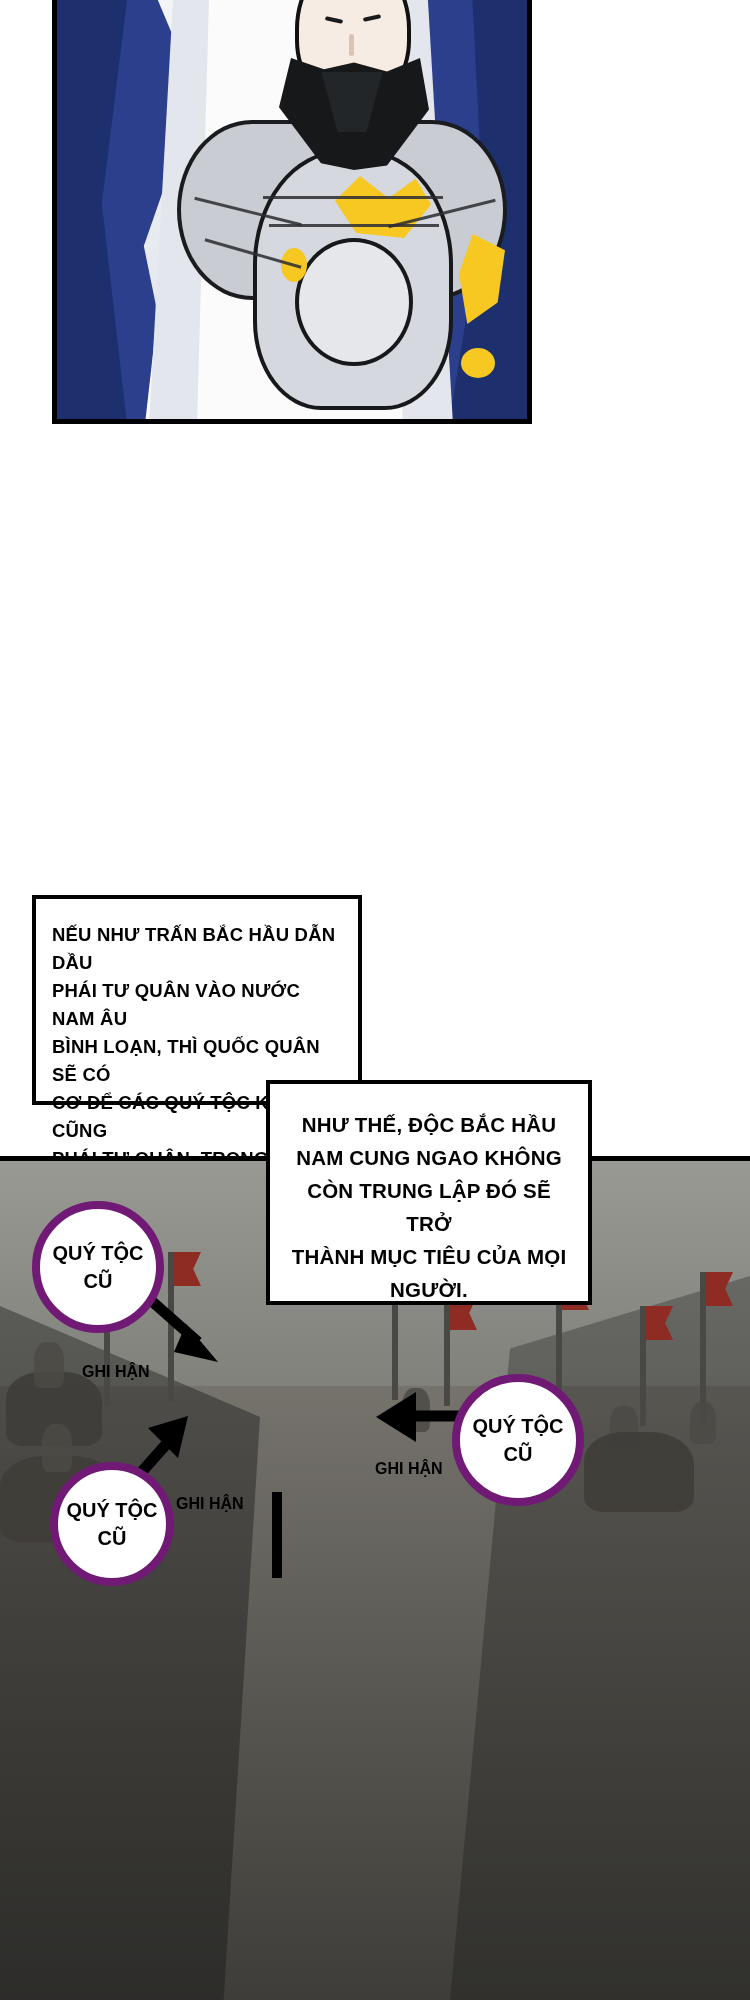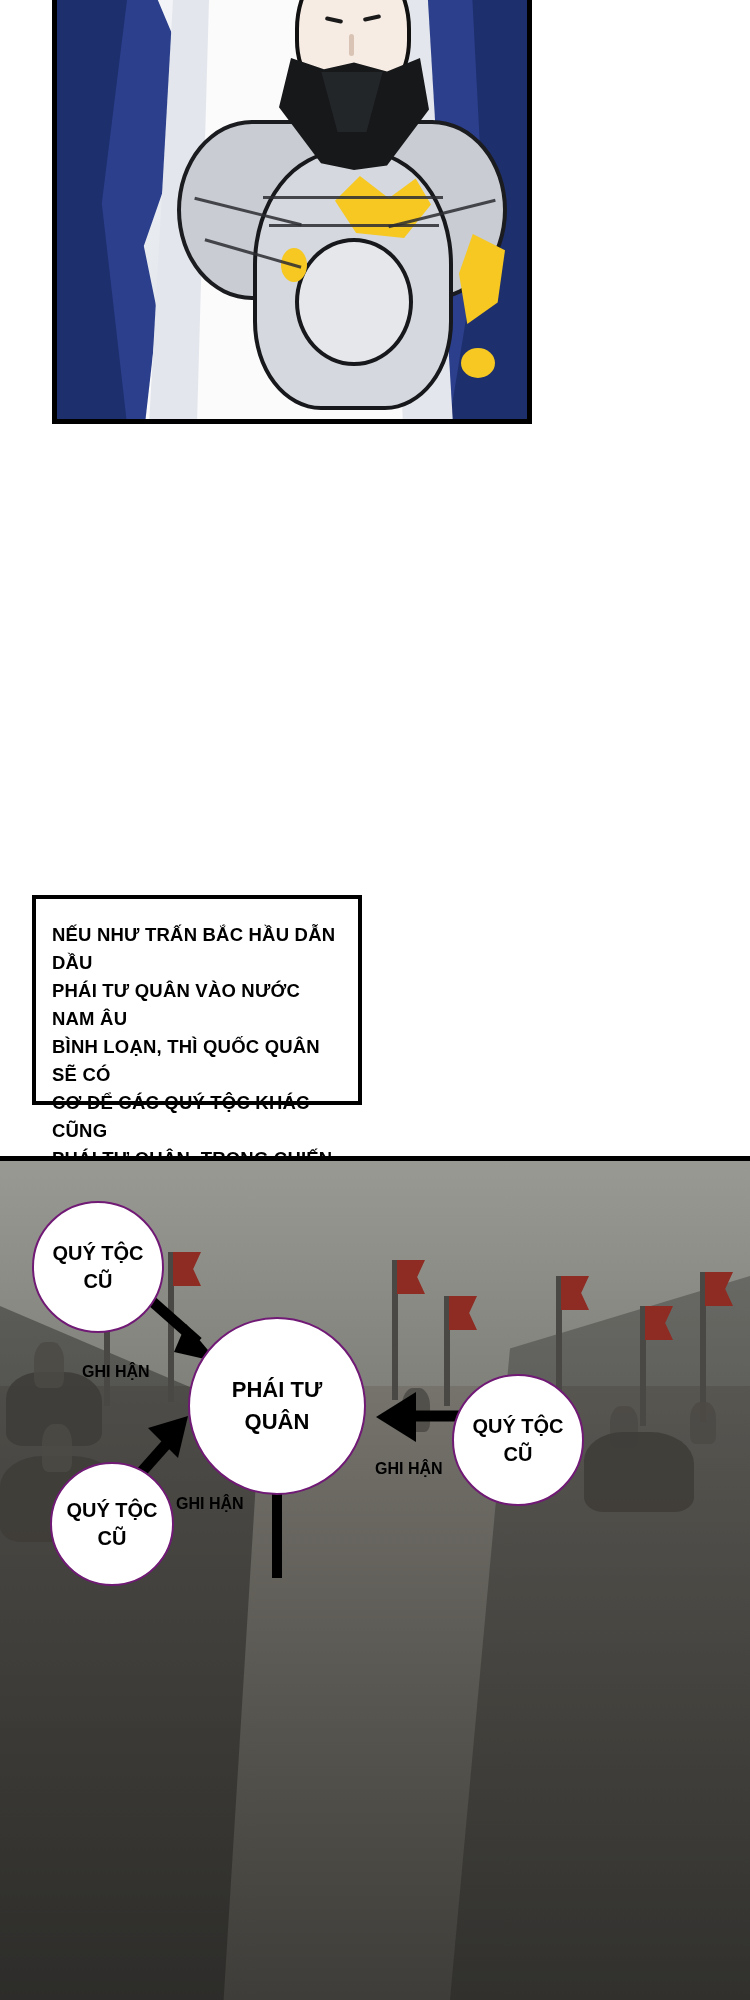--- a/index.html
+++ b/index.html
@@ -298,21 +298,21 @@
     position: absolute;
     background: #3f3d38;
     border-radius: 36% 40% 18% 18%;
     opacity: .9;
   }
 
   
   .node {
     position: absolute;
     background: #ffffff;
-    border: 2px solid #701a75;
+    border: 8px solid #701a75;
     border-radius: 50%;
     box-sizing: border-box;
     display: flex;
     align-items: center;
     justify-content: center;
     text-align: center;
     color: #000;
     font-weight: 700;
     line-height: 28px;
   }
@@ -430,20 +430,27 @@
     <div class="soldier" style="left:34px; top:186px; width:30px; height:46px;"></div>
     <div class="horse" style="left:0px; top:300px; width:120px; height:86px;"></div>
     <div class="soldier" style="left:42px; top:268px; width:30px; height:48px;"></div>
     <div class="soldier" style="left:402px; top:232px; width:28px; height:44px;"></div>
     <div class="soldier" style="left:470px; top:242px; width:26px; height:40px;"></div>
     <div class="soldier" style="left:610px; top:250px; width:28px; height:42px;"></div>
     <div class="horse" style="left:584px; top:276px; width:110px; height:80px;"></div>
     <div class="soldier" style="left:690px; top:246px; width:26px; height:42px;"></div>
   </div>
 
+  <div class="bubble bubble-3">
+    <p>NHƯ THẾ, ĐỘC BẮC HẦU
+NAM CUNG NGAO KHÔNG
+CÒN TRUNG LẬP ĐÓ SẼ TRỞ
+THÀNH MỤC TIÊU CỦA MỌI
+NGƯỜI.</p>
+  </div>
 
   <svg class="arrow" style="left:140px; top:1290px;" width="110" height="80" viewBox="0 0 110 80">
     <path d="M6,6 L58,52" stroke="#000" stroke-width="11" stroke-linecap="butt" fill="none"></path>
     <polygon points="46,34 78,72 34,62" fill="#000"></polygon>
   </svg>
   <div class="edge-label" style="left:82px; top:1363px;">GHI HẬN</div>
 
   <svg class="arrow" style="left:372px; top:1386px;" width="100" height="70" viewBox="0 0 100 70">
     <path d="M94,30 L30,30" stroke="#000" stroke-width="11" stroke-linecap="butt" fill="none"></path>
     <polygon points="44,6 4,31 44,56" fill="#000"></polygon>
@@ -455,24 +462,20 @@
     <polygon points="44,18 84,6 74,48" fill="#000"></polygon>
   </svg>
   <div class="edge-label" style="left:176px; top:1495px;">GHI HẬN</div>
 
   <div class="stem" style="left:272px; top:1492px; width:10px; height:86px;"></div>
 
   <div class="node node-qt1">
     <span>QUÝ TỘC
 CŨ</span>
   </div>
-  <div class="node node-center">
-    <span>PHÁI TƯ
-QUÂN</span>
-  </div>
   <div class="node node-qt2">
     <span>QUÝ TỘC
 CŨ</span>
   </div>
   <div class="node node-qt3">
     <span>QUÝ TỘC
 CŨ</span>
   </div>
 
 </div>

